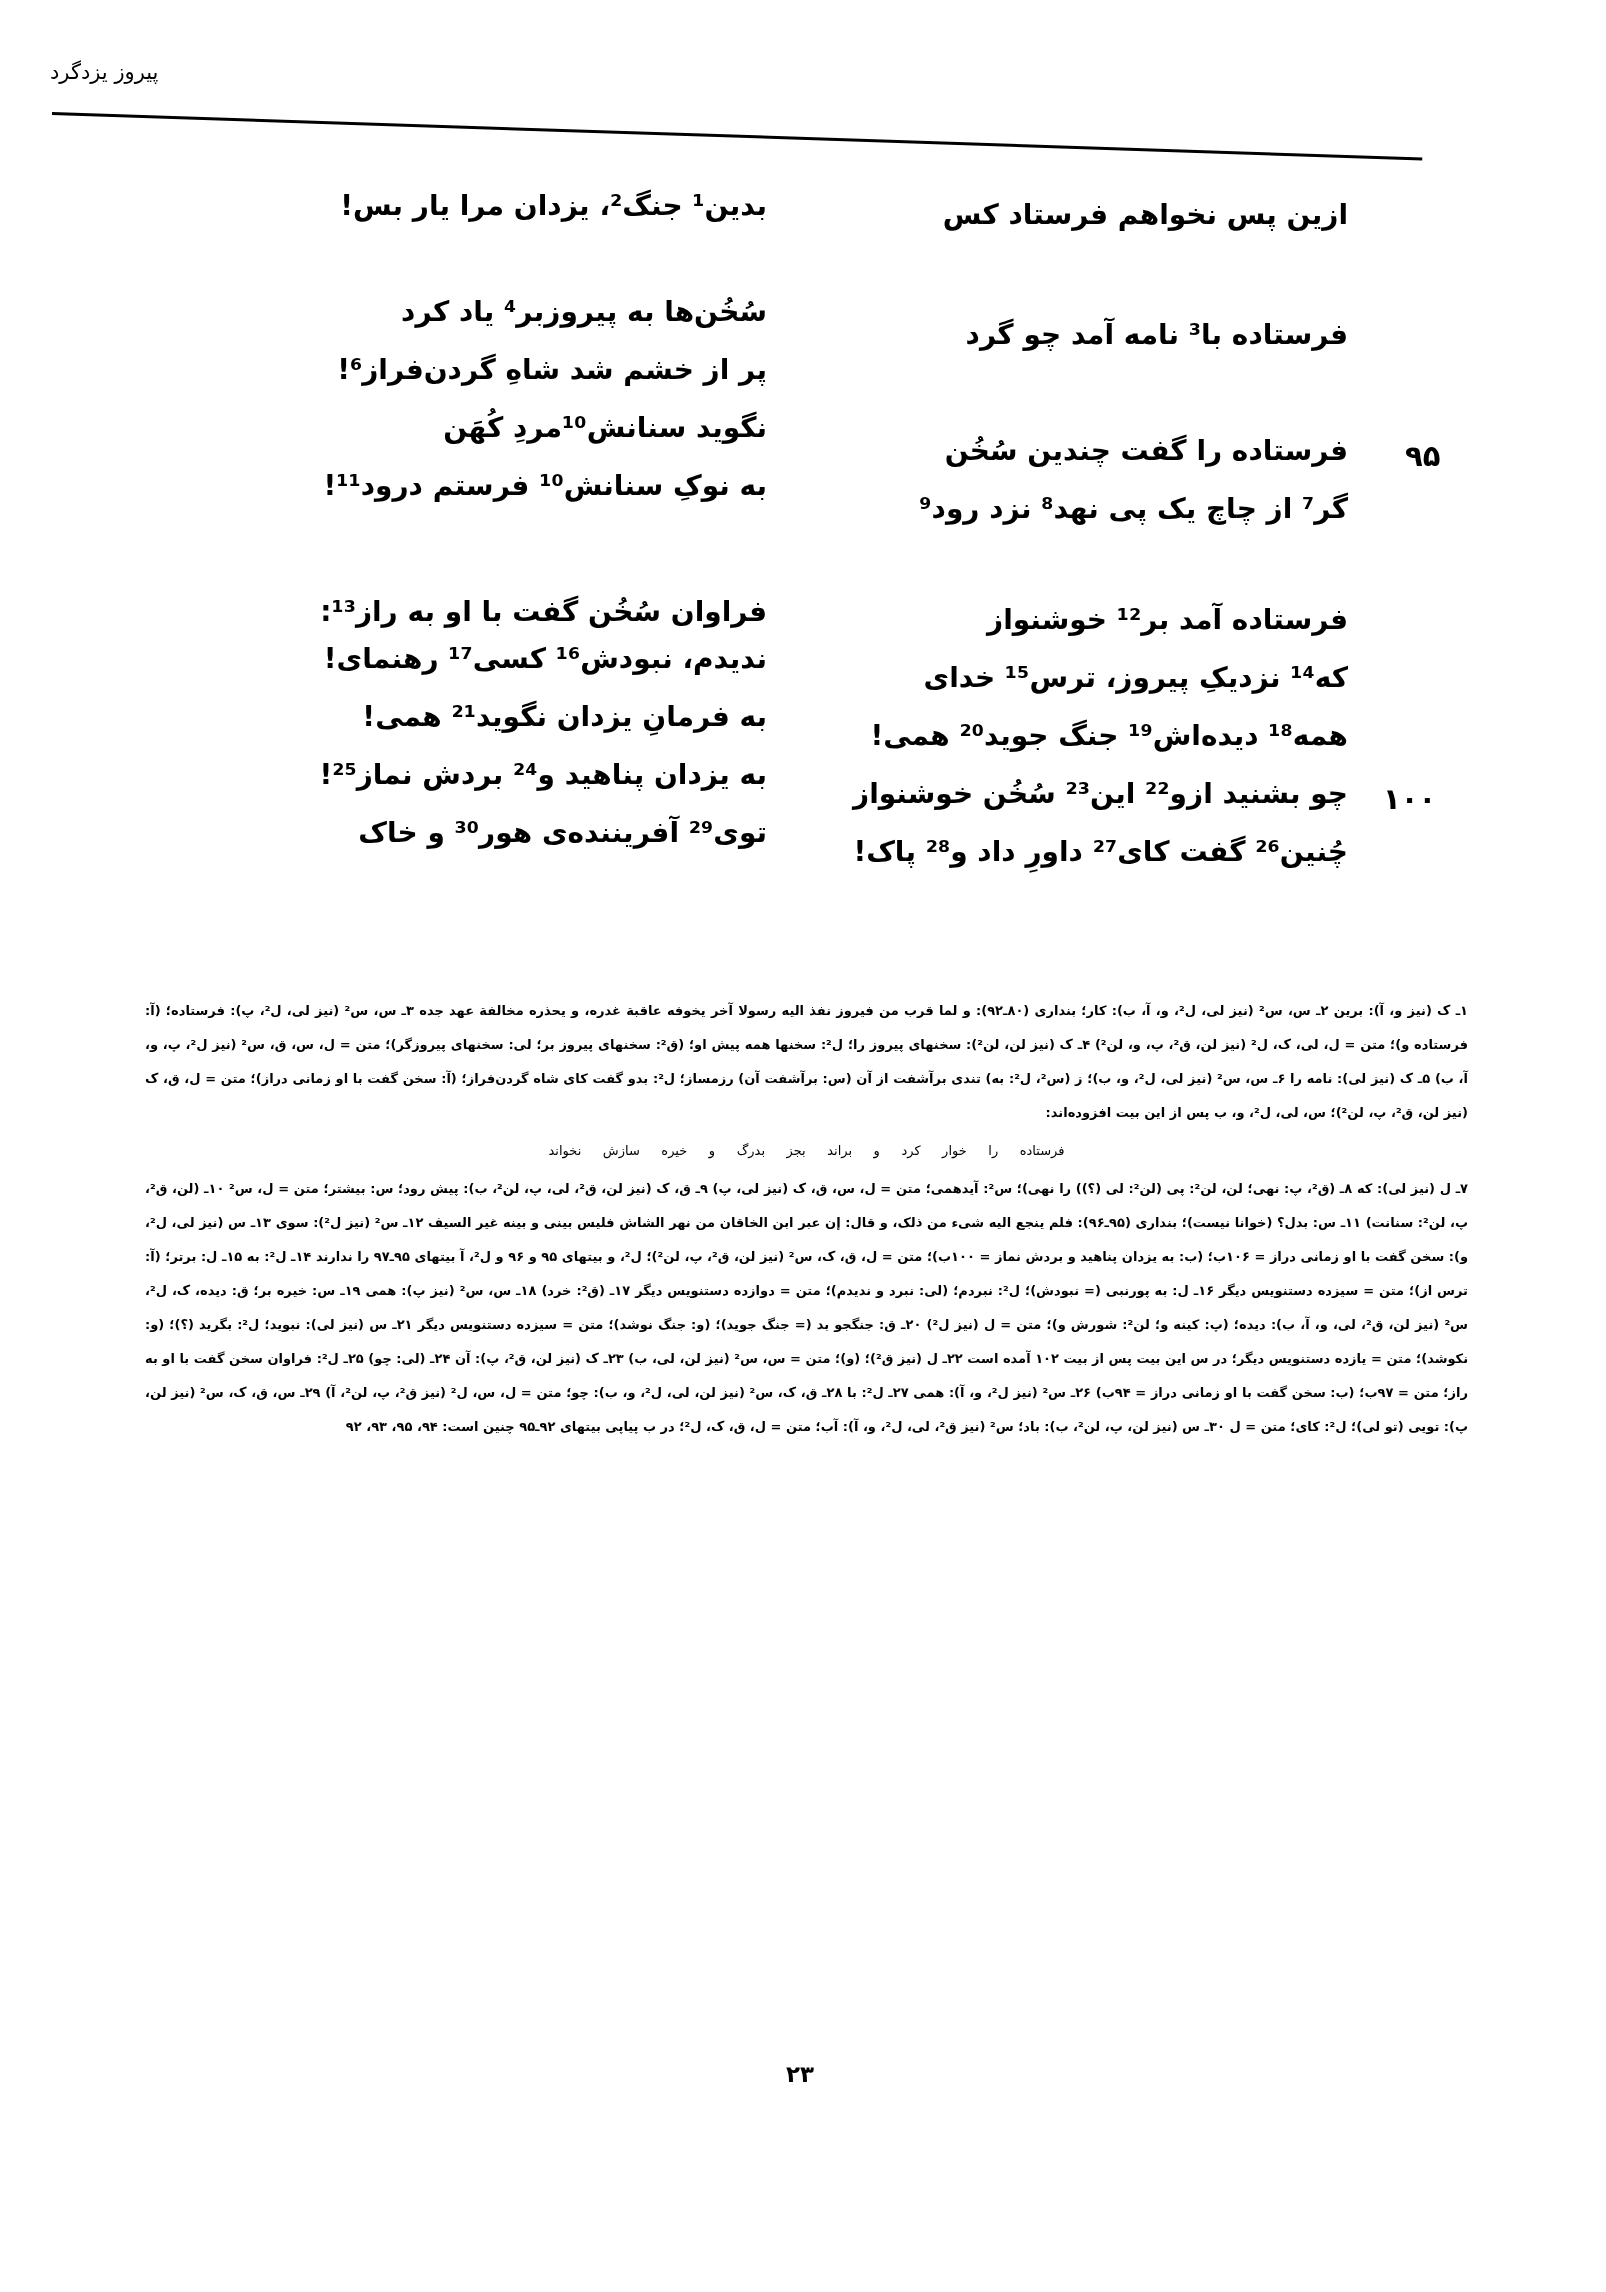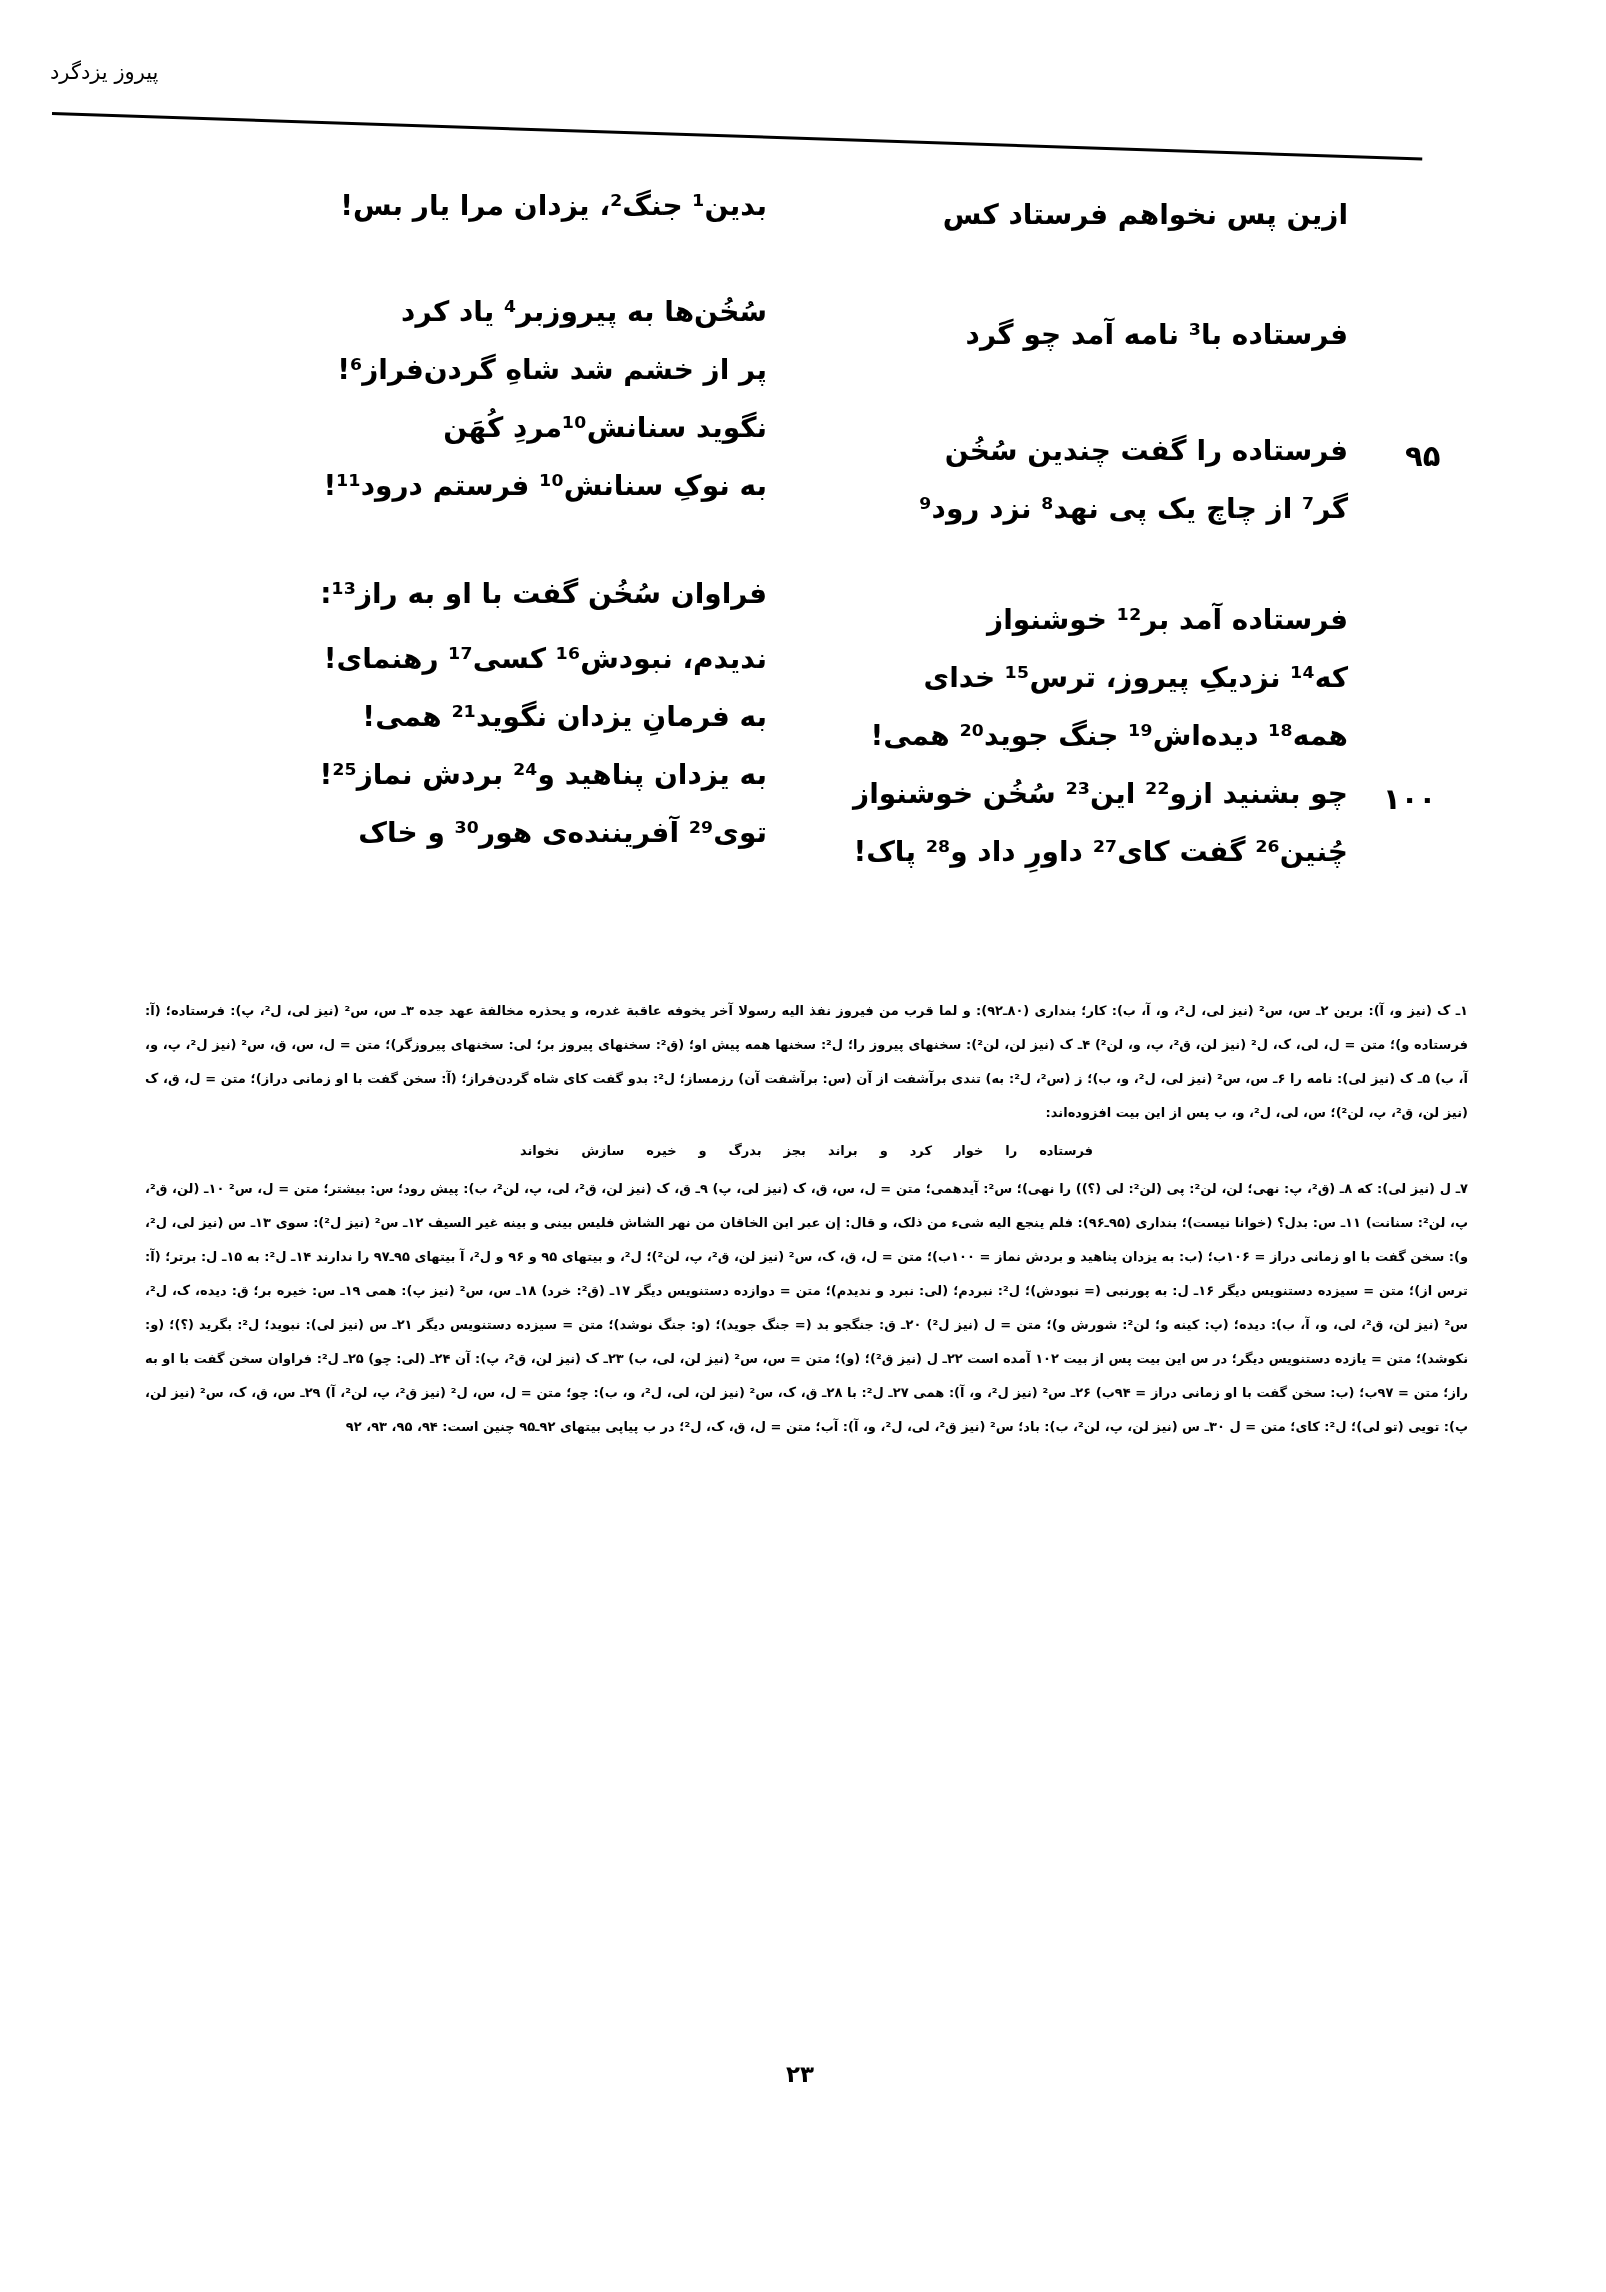--- a/index.html
+++ b/index.html
@@ -9,21 +9,21 @@
   .header-rule { position:absolute; left:52px; top:112px; width:1371px; height:2.9px; background:#000;
                  transform-origin:left center; transform:rotate(1.9deg); }
   .verse-block { position:absolute; direction:rtl; }
   .hemi { position:absolute; font-size:28px; font-weight:bold; white-space:nowrap; direction:rtl; text-align:justify; }
   .hemi-right { right:0; }
   .hemi-left { right:0; }
   .line-num { position:absolute; font-size:29px; font-weight:bold; }
   .foot { position:absolute; left:145px; width:1323px; direction:rtl; font-size:13px; font-weight:bold;
           line-height:34px; text-align:justify; }
   .foot p { margin:0; }
-  .foot .center-verse { text-align:center; font-weight:bold; margin:3.9px 0; word-spacing:17.4px; }
+  .foot .center-verse { text-align:center; font-weight:normal; margin:3.9px 0; word-spacing:17.4px; }
   .page-num { position:absolute; left:786px; top:2061px; font-size:23px; font-weight:bold; }
 </style>
 </head>
 <body>
 
 <div class="header-title">پیروز یزدگرد</div>
 <div class="header-rule"></div>
 
 <div class="verse-block" style="right:259px; top:188px; width:502px; height:695px;">
   <div class="hemi hemi-right" style="top:9.7px">ازین پس نخواهم فرستاد کس</div>
@@ -39,21 +39,21 @@
 
 <div class="line-num" style="left:1405px; top:439px;">۹۵</div>
 <div class="line-num" style="left:1383px; top:782px;">۱۰۰</div>
 
 <div class="verse-block" style="right:840px; top:179px; width:502px; height:695px;">
   <div class="hemi hemi-left" style="top:9.7px">بدین¹ جنگ²، یزدان مرا یار بس!</div>
   <div class="hemi hemi-left" style="top:116px">سُخُن‌ها به پیروزبر⁴ یاد کرد</div>
   <div class="hemi hemi-left" style="top:174px">پر از خشم شد شاهِ گردن‌فراز⁶!</div>
   <div class="hemi hemi-left" style="top:232px">نگوید سنانش¹⁰‌مردِ کُهَن</div>
   <div class="hemi hemi-left" style="top:290px">به نوکِ سنانش¹⁰ فرستم درود¹¹!</div>
-  <div class="hemi hemi-left" style="top:398px">فراوان سُخُن گفت با او به راز¹³:</div>
+  <div class="hemi hemi-left" style="top:416px">فراوان سُخُن گفت با او به راز¹³:</div>
   <div class="hemi hemi-left" style="top:463px">ندیدم، نبودش¹⁶ کسی¹⁷ رهنمای!</div>
   <div class="hemi hemi-left" style="top:521px">به فرمانِ یزدان نگوید²¹ همی!</div>
   <div class="hemi hemi-left" style="top:579px">به یزدان پناهید و²⁴ بردش نماز²⁵!</div>
   <div class="hemi hemi-left" style="top:637px">توی²⁹ آفریننده‌ی هور³⁰ و خاک</div>
 </div>
 
 <div class="foot" style="top:994px;">
   <p>۱ـ ک (نیز و، آ): برین ۲ـ س، س² (نیز لی، ل²، و، آ، ب): کار؛ بنداری (۸۰ـ۹۲): و لما قرب من فیروز نفذ الیه رسولا آخر یخوفه عاقبة غدره، و یحذره مخالفة عهد جده ۳ـ س، س² (نیز لی، ل²، پ): فرستاده؛ (آ: فرستاده و)؛ متن = ل، لی، ک، ل² (نیز لن، ق²، پ، و، لن²) ۴ـ ک (نیز لن، لن²): سخنهای پیروز را؛ ل²: سخنها همه پیش او؛ (ق²: سخنهای پیروز بر؛ لی: سخنهای پیروزگر)؛ متن = ل، س، ق، س² (نیز ل²، پ، و، آ، ب) ۵ـ ک (نیز لی): نامه را ۶ـ س، س² (نیز لی، ل²، و، ب)؛ ز (س²، ل²: به) تندی برآشفت از آن (س: برآشفت آن) رزمساز؛ ل²: بدو گفت کای شاه گردن‌فراز؛ (آ: سخن گفت با او زمانی دراز)؛ متن = ل، ق، ک (نیز لن، ق²، پ، لن²)؛ س، لی، ل²، و، ب پس از این بیت افزوده‌اند:</p>
   <p class="center-verse">فرستاده را خوار کرد و براند      بجز بدرگ و خیره سازش نخواند</p>
   <p>۷ـ ل (نیز لی): که ۸ـ (ق²، پ: نهی؛ لن، لن²: پی (لن²: لی (؟)) را نهی)؛ س²: آیدهمی؛ متن = ل، س، ق، ک (نیز لی، پ) ۹ـ ق، ک (نیز لن، ق²، لی، پ، لن²، ب): پیش رود؛ س: بیشتر؛ متن = ل، س² ۱۰ـ (لن، ق²، پ، لن²: سنانت) ۱۱ـ س: بدل؟ (خوانا نیست)؛ بنداری (۹۵ـ۹۶): فلم ینجع الیه شیء من ذلک، و قال: إن عبر ابن الخاقان من نهر الشاش فلیس بینی و بینه غیر السیف ۱۲ـ س² (نیز ل²): سوی ۱۳ـ س (نیز لی، ل²، و): سخن گفت با او زمانی دراز = ۱۰۶ب؛ (ب: به یزدان پناهید و بردش نماز = ۱۰۰ب)؛ متن = ل، ق، ک، س² (نیز لن، ق²، پ، لن²)؛ ل²، و بیتهای ۹۵ و ۹۶ و ل²، آ بیتهای ۹۵ـ۹۷ را ندارند ۱۴ـ ل²: به ۱۵ـ ل: برتر؛ (آ: ترس از)؛ متن = سیزده دستنویس دیگر ۱۶ـ ل: به پورنبی (= نبودش)؛ ل²: نبردم؛ (لی: نبرد و ندیدم)؛ متن = دوازده دستنویس دیگر ۱۷ـ (ق²: خرد) ۱۸ـ س، س² (نیز پ): همی ۱۹ـ س: خیره بر؛ ق: دیده، ک، ل²، س² (نیز لن، ق²، لی، و، آ، ب): دیده؛ (پ: کینه و؛ لن²: شورش و)؛ متن = ل (نیز ل²) ۲۰ـ ق: جنگجو بد (= جنگ جوید)؛ (و: جنگ نوشد)؛ متن = سیزده دستنویس دیگر ۲۱ـ س (نیز لی): نبوید؛ ل²: بگرید (؟)؛ (و: نکوشد)؛ متن = یازده دستنویس دیگر؛ در س این بیت پس از بیت ۱۰۲ آمده است ۲۲ـ ل (نیز ق²)؛ (و)؛ متن = س، س² (نیز لن، لی، ب) ۲۳ـ ک (نیز لن، ق²، پ): آن ۲۴ـ (لی: چو) ۲۵ـ ل²: فراوان سخن گفت با او به راز؛ متن = ۹۷ب؛ (ب: سخن گفت با او زمانی دراز = ۹۴ب) ۲۶ـ س² (نیز ل²، و، آ): همی ۲۷ـ ل²: با ۲۸ـ ق، ک، س² (نیز لن، لی، ل²، و، ب): چو؛ متن = ل، س، ل² (نیز ق²، پ، لن²، آ) ۲۹ـ س، ق، ک، س² (نیز لن، پ): تویی (تو لی)؛ ل²: کای؛ متن = ل ۳۰ـ س (نیز لن، پ، لن²، ب): باد؛ س² (نیز ق²، لی، ل²، و، آ): آب؛ متن = ل، ق، ک، ل²؛ در ب پیاپی بیتهای ۹۲ـ۹۵ چنین است: ۹۴، ۹۵، ۹۳، ۹۲</p>

